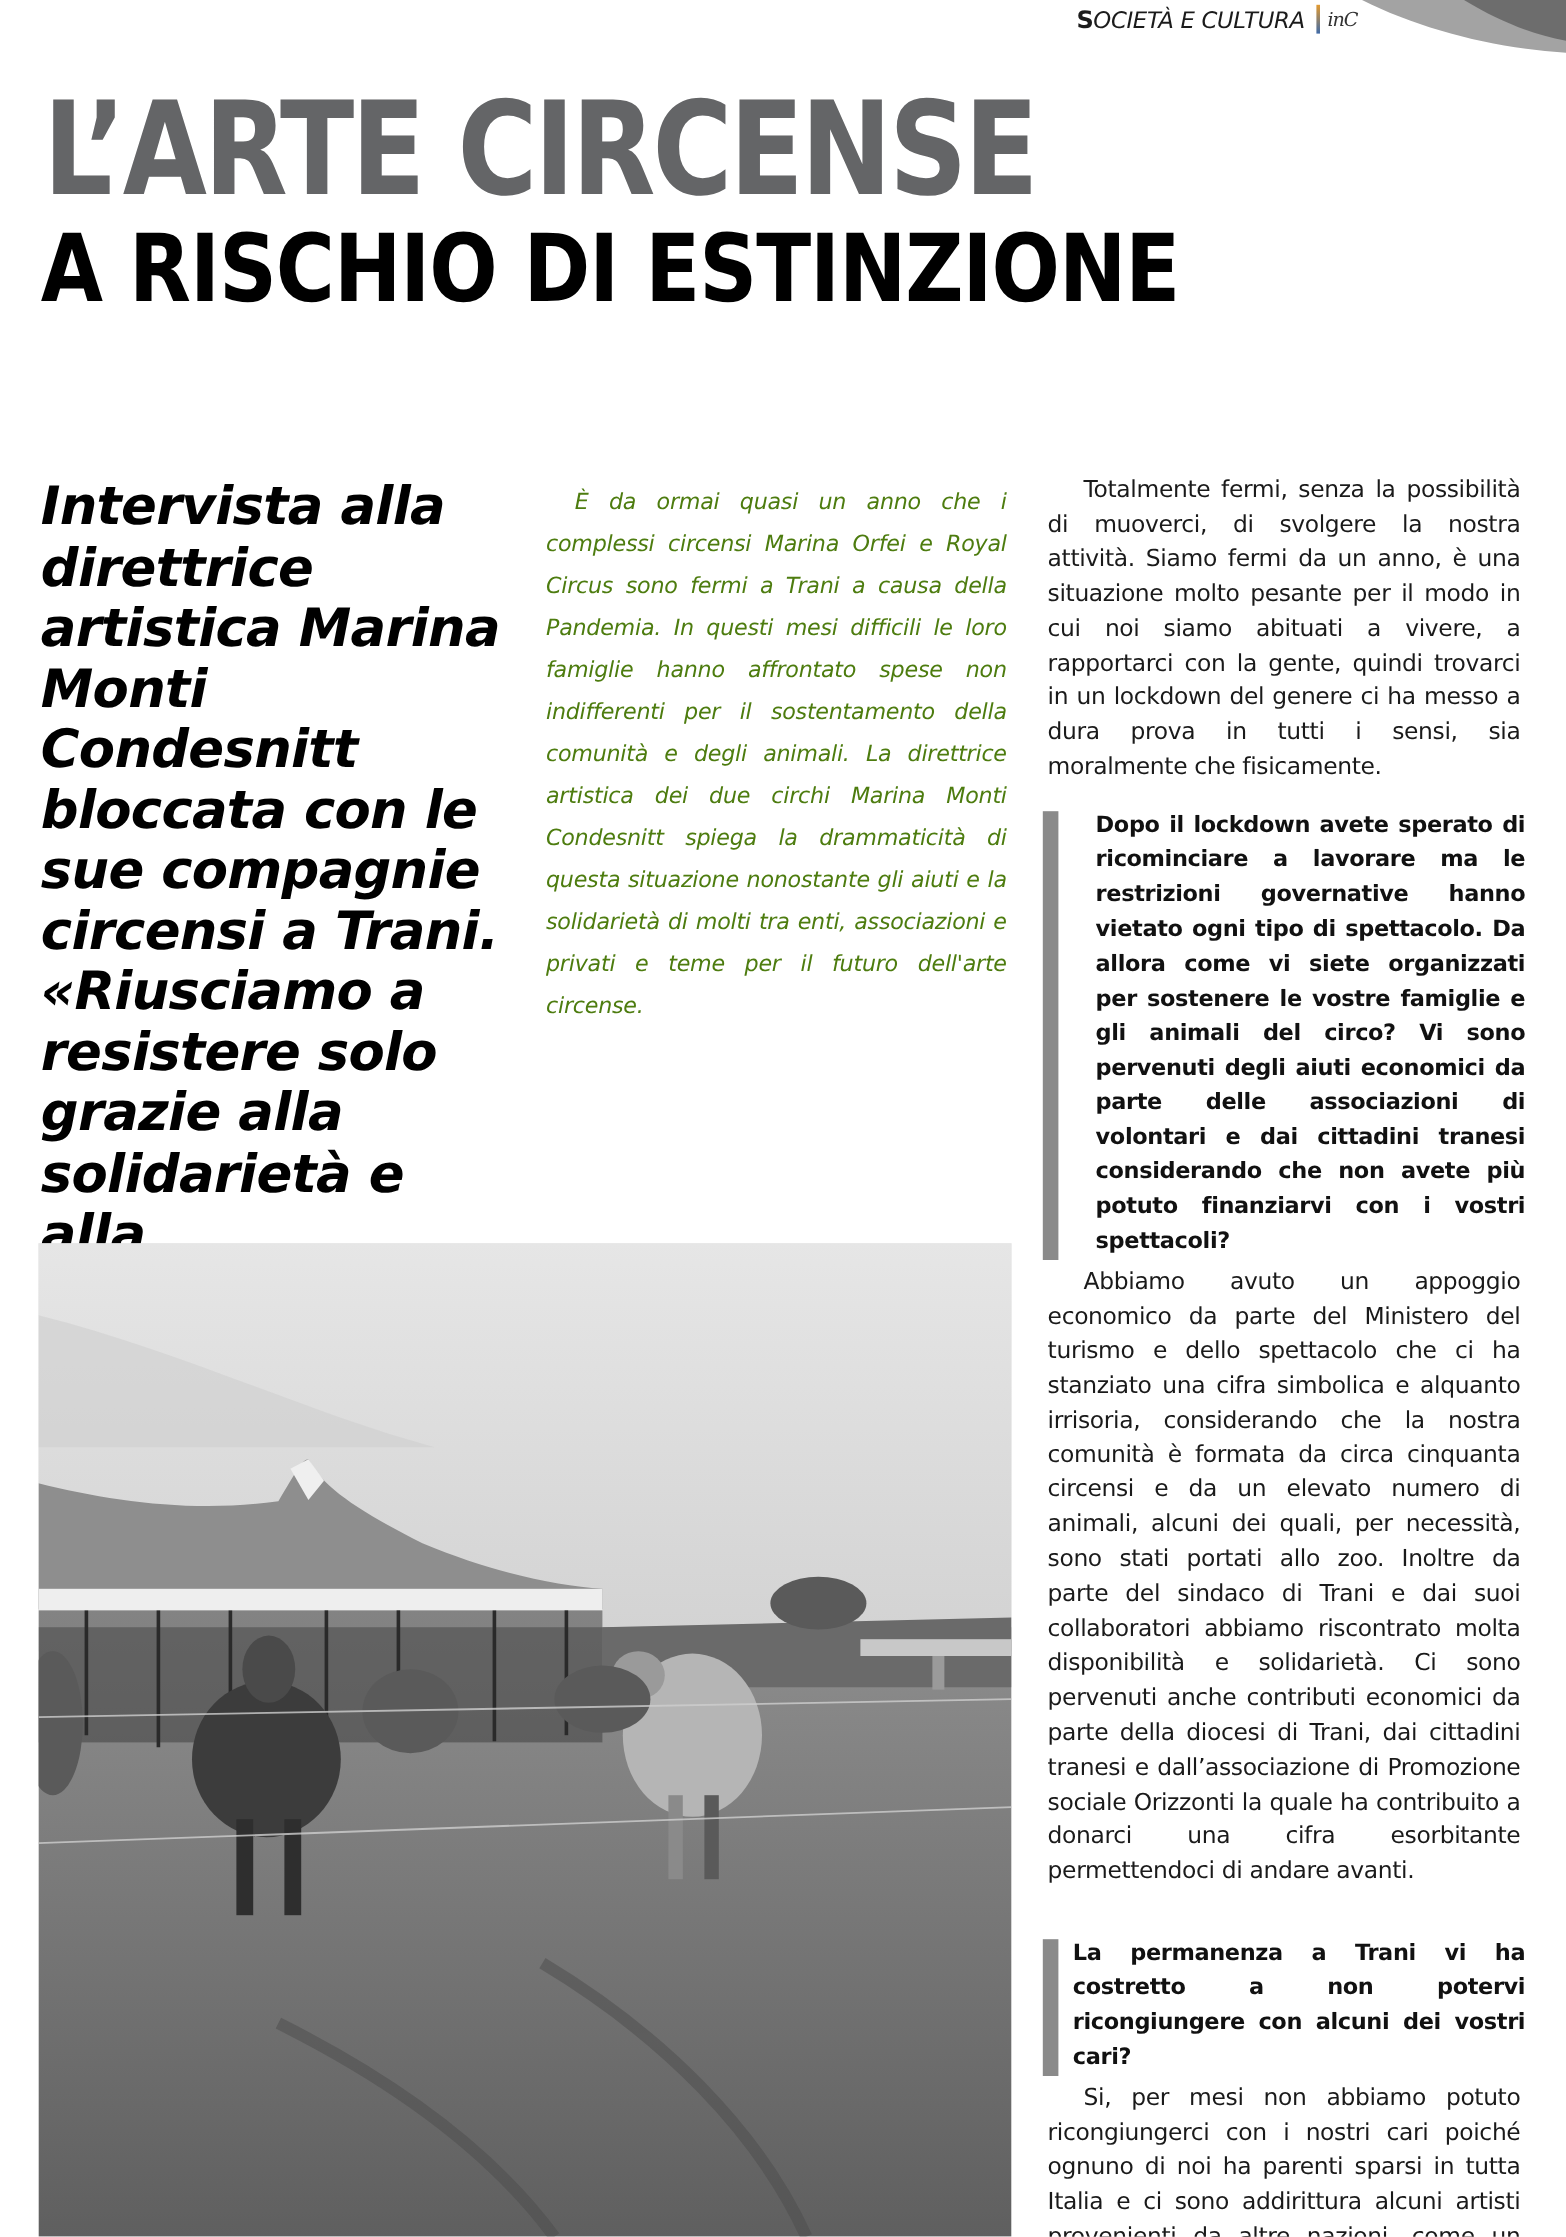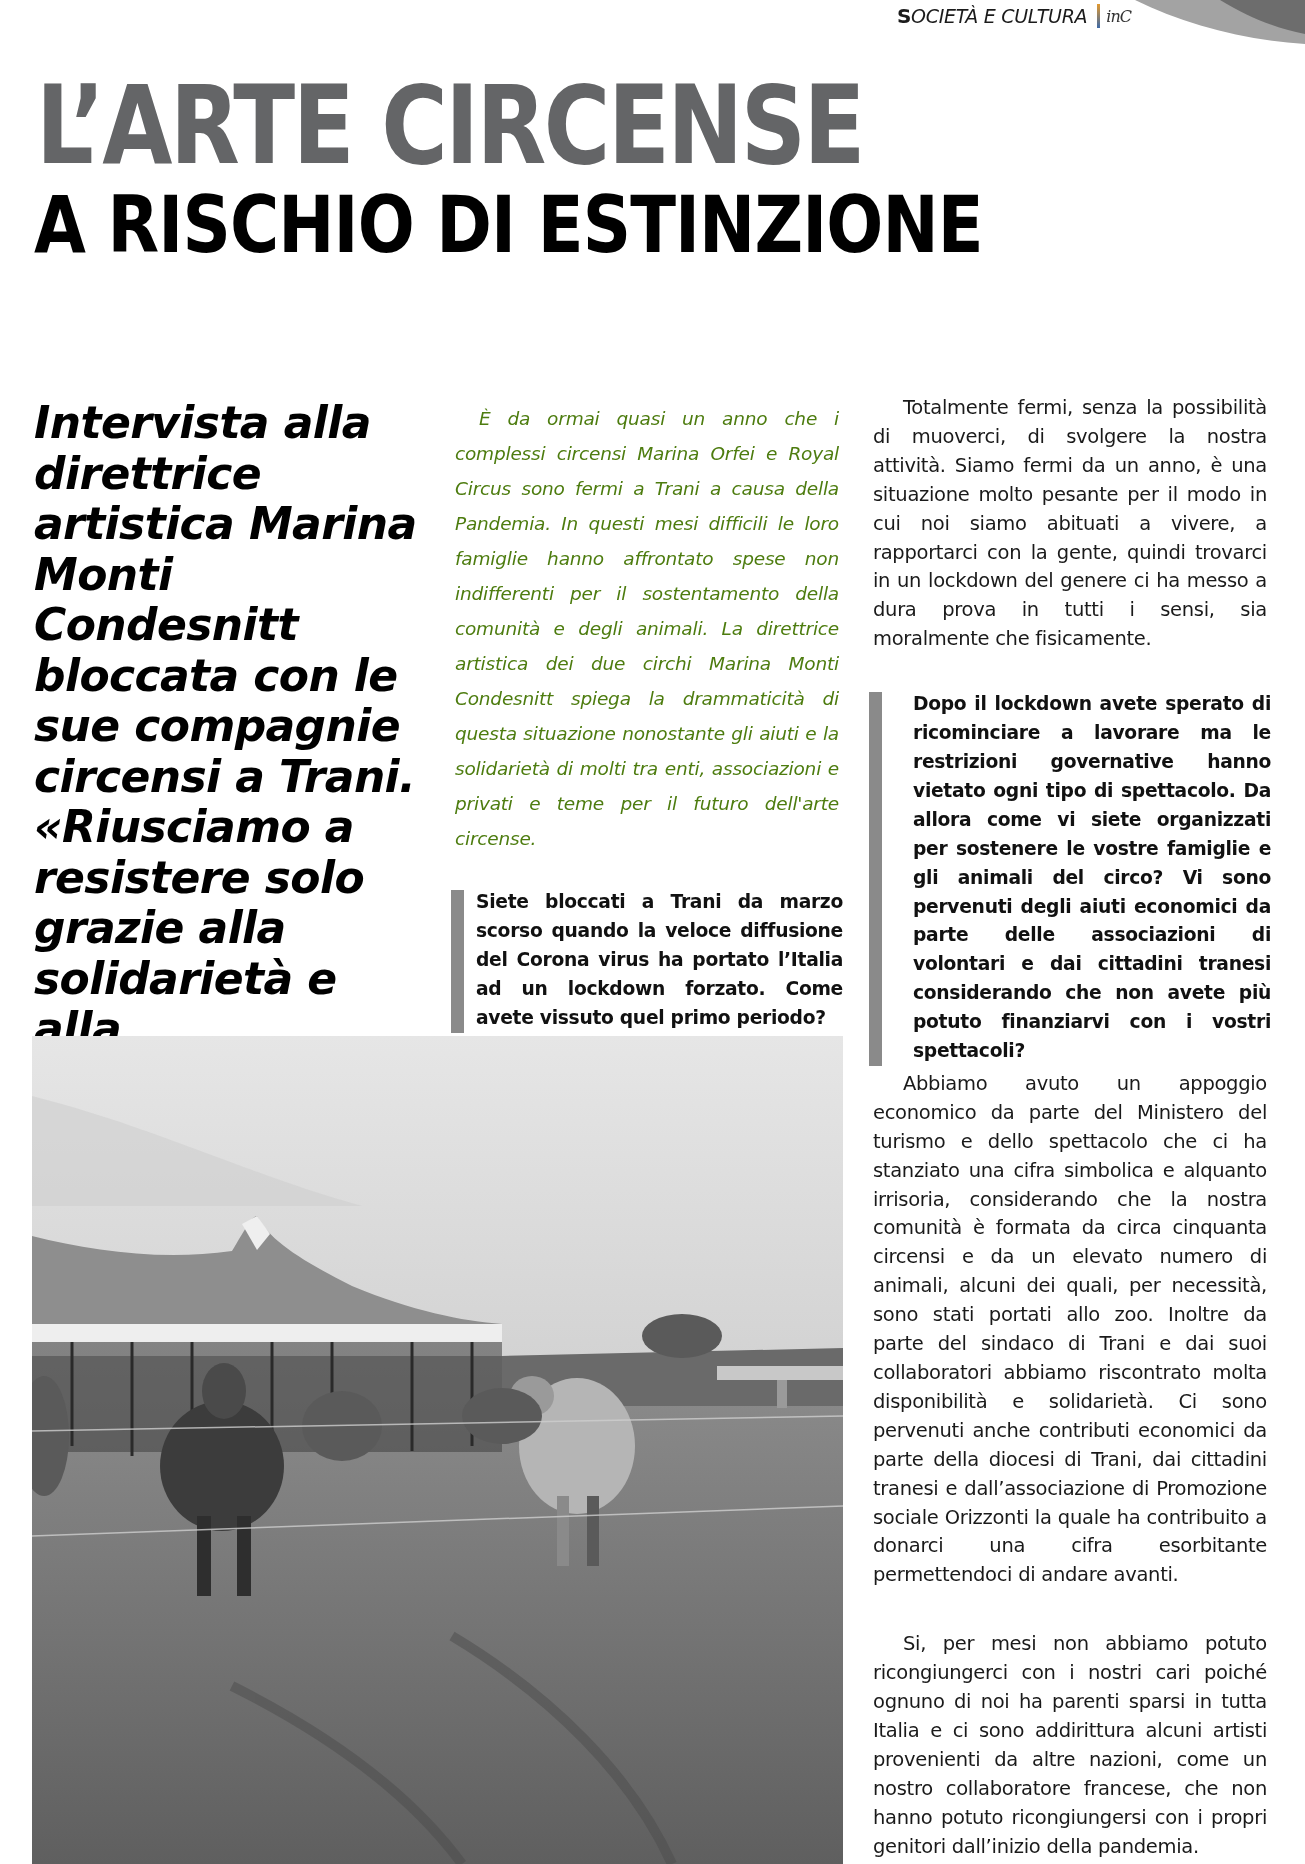--- a/index.html
+++ b/index.html
@@ -46,21 +46,21 @@
     font-family: "DejaVu Sans", sans-serif; font-size: 19.5px; line-height: 28.9px;
     color: #1a1a1a; text-align: justify; text-indent: 30px; margin: 4px; letter-spacing: -0.3px;
   }
   .question {
     position: relative; padding-left: 25px;
     font-family: "DejaVu Sans", sans-serif; font-weight: bold; font-size: 18.7px; line-height: 28.9px;
     color: #111; text-align: justify; margin: 0; letter-spacing: -0.3px;
   }
   .question .qbar { position: absolute; left: 0; top: 2px; bottom: 0; width: 13px; background: #8a8a8a; }
   .col2 .question { margin-top: 32px; }
-  .col3 .question.q1 { margin-top: 36px; padding-left: 44px; }
+  .col3 .question.q1 { margin-top: 20px; padding-left: 44px; }
   .col3 .question.q2 { margin-top: 40px; }
 
   .photo { position: absolute; left: 32px; top: 1036px; width: 811px; height: 828px; overflow: hidden; background: #e4e4e4; }
   .photo svg { display: block; width: 100%; height: 100%; }
 </style>
 </head>
 <body>
 
 <svg class="corner-swoosh" viewBox="0 0 230 48" preserveAspectRatio="none">
   <path d="M60 0 C110 25 170 40 230 44 L230 0 Z" fill="#a3a3a3"></path>
@@ -75,33 +75,33 @@
 
 <h1 class="title-line1" style="margin:0">L’ARTE CIRCENSE</h1>
 <h2 class="title-line2" style="margin:0">A RISCHIO DI ESTINZIONE</h2>
 
 <p class="intro" style="margin:0">Intervista alla direttrice artistica Marina Monti Condesnitt bloccata con le sue compagnie circensi a Trani. «Riusciamo a resistere solo grazie alla solidarietà e alla collaborazione dei cittadini tranesi».</p>
 
 <div class="col2">
   <p class="lead">È da ormai quasi un anno che i complessi circensi Marina Orfei e Royal Circus sono fermi a Trani a causa della Pandemia. In questi mesi difficili le loro famiglie hanno affrontato spese non indifferenti per il sostentamento della comunità e degli animali. La direttrice artistica dei due circhi Marina Monti Condesnitt spiega la drammaticità di questa situazione nonostante gli aiuti e la solidarietà di molti tra enti, associazioni e privati e teme per il futuro dell'arte circense.</p>
   <div class="question">
     <span class="qbar"></span>
-    <span>Siete bloccati a Trani da marzo scorso quando la veloce diffusione del Corona virus ha portato l’Italia ad un lockdown forzato. Come avete vissuto quel primo periodo?</span>
   </div>
 </div>
 
 <div class="col3">
   <p class="body">Totalmente fermi, senza la possibilità di muoverci, di svolgere la nostra attività. Siamo fermi da un anno, è una situazione molto pesante per il modo in cui noi siamo abituati a vivere, a rapportarci con la gente, quindi trovarci in un lockdown del genere ci ha messo a dura prova in tutti i sensi, sia moralmente che fisicamente.</p>
   <div class="question q1">
     <span class="qbar"></span>
     <span>Dopo il lockdown avete sperato di ricominciare a lavorare ma le restrizioni governative hanno vietato ogni tipo di spettacolo. Da allora come vi siete organizzati per sostenere le vostre famiglie e gli animali del circo? Vi sono pervenuti degli aiuti economici da parte delle associazioni di volontari e dai cittadini tranesi considerando che non avete più potuto finanziarvi con i vostri spettacoli?</span>
   </div>
   <p class="body">Abbiamo avuto un appoggio economico da parte del Ministero del turismo e dello spettacolo che ci ha stanziato una cifra simbolica e alquanto irrisoria, considerando che la nostra comunità è formata da circa cinquanta circensi e da un elevato numero di animali, alcuni dei quali, per necessità, sono stati portati allo zoo. Inoltre da parte del sindaco di Trani e dai suoi collaboratori abbiamo riscontrato molta disponibilità e solidarietà. Ci sono pervenuti anche contributi economici da parte della diocesi di Trani, dai cittadini tranesi e dall’associazione di Promozione sociale Orizzonti la quale ha contribuito a donarci una cifra esorbitante permettendoci di andare avanti.</p>
   <div class="question q2">
     <span class="qbar"></span>
+    <span>La permanenza a Trani vi ha costretto a non potervi ricongiungere con alcuni dei vostri cari?</span>
   </div>
   <p class="body">Si, per mesi non abbiamo potuto ricongiungerci con i nostri cari poiché ognuno di noi ha parenti sparsi in tutta Italia e ci sono addirittura alcuni artisti provenienti da altre nazioni, come un nostro collaboratore francese, che non hanno potuto ricongiungersi con i propri genitori dall’inizio della pandemia.</p>
 </div>
 
 <div class="photo" aria-label="Black and white photo of bactrian camels in a fenced dirt field in front of a circus tent, with a highway overpass in the background">
   <svg viewBox="0 0 811 828" preserveAspectRatio="none">
     <defs>
       <linearGradient id="sky" x1="0" y1="0" x2="0" y2="1">
         <stop offset="0" stop-color="#e6e6e6"></stop>
         <stop offset="1" stop-color="#d2d2d2"></stop>

